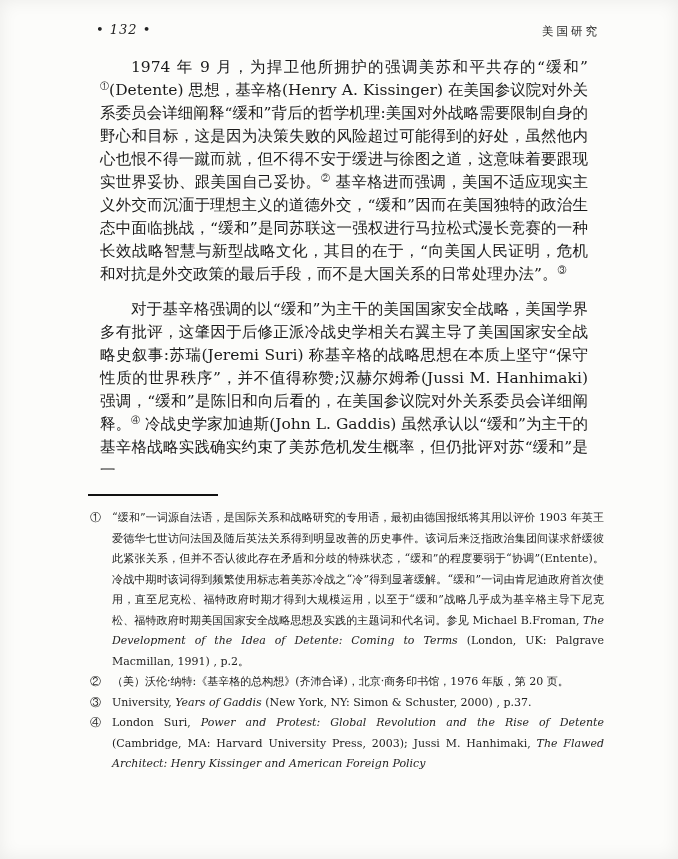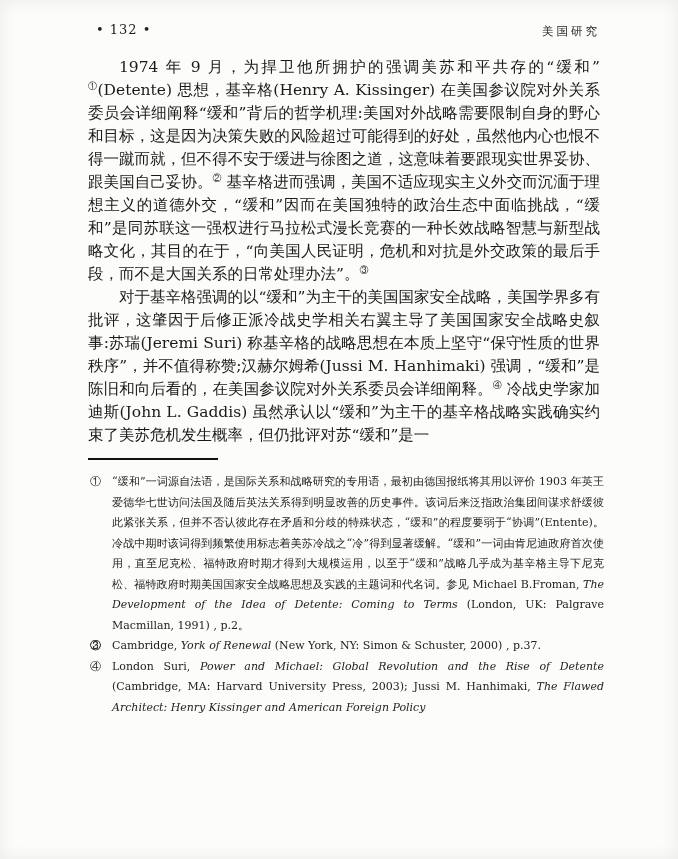--- a/index.html
+++ b/index.html
@@ -23,20 +23,21 @@
   
   .running-header {
     position: relative;
     height: 22px;
     margin: 0 78px 0 88px;
   }
   .page-number {
     position: absolute;
     left: 8px;
     top: 0;
+    font-style: italic;
     font-size: 13px;
     letter-spacing: 1px;
     color: #222;
   }
   .journal-title {
     position: absolute;
     left: 0;
     right: 0;
     top: 2px;
     text-align: right;
@@ -48,21 +49,21 @@
   .body-text {
     margin: 12px 78px 0 88px;
     width: 512px;
     font-size: 15.5px;
     line-height: 23px;
     text-align: justify;
     text-justify: inter-ideograph;
     color: #1a1a1a;
   }
   .body-text p {
-    margin: 0;
+    margin: 12px;
     text-indent: 2em;
   }
   sup.fnref {
     font-size: 9px;
     line-height: 0;
     vertical-align: super;
   }
   
   .footnote-rule {
     margin: 11px 0 0 88px;
@@ -106,18 +107,18 @@
 
   <div class="body-text" id="paragraphs">
       <p><span>1974 年 9 月，为捍卫他所拥护的强调美苏和平共存的“缓和”</span><sup class="fnref">①</sup><span>(Detente) 思想，基辛格(Henry A. Kissinger) 在美国参议院对外关系委员会详细阐释“缓和”背后的哲学机理:美国对外战略需要限制自身的野心和目标，这是因为决策失败的风险超过可能得到的好处，虽然他内心也恨不得一蹴而就，但不得不安于缓进与徐图之道，这意味着要跟现实世界妥协、跟美国自己妥协。</span><sup class="fnref">②</sup><span> 基辛格进而强调，美国不适应现实主义外交而沉湎于理想主义的道德外交，“缓和”因而在美国独特的政治生态中面临挑战，“缓和”是同苏联这一强权进行马拉松式漫长竞赛的一种长效战略智慧与新型战略文化，其目的在于，“向美国人民证明，危机和对抗是外交政策的最后手段，而不是大国关系的日常处理办法”。</span><sup class="fnref">③</sup></p>
       <p><span>对于基辛格强调的以“缓和”为主干的美国国家安全战略，美国学界多有批评，这肇因于后修正派冷战史学相关右翼主导了美国国家安全战略史叙事:苏瑞(Jeremi Suri) 称基辛格的战略思想在本质上坚守“保守性质的世界秩序”，并不值得称赞;汉赫尔姆希(Jussi M. Hanhimaki) 强调，“缓和”是陈旧和向后看的，在美国参议院对外关系委员会详细阐释。</span><sup class="fnref">④</sup><span> 冷战史学家加迪斯(John L. Gaddis) 虽然承认以“缓和”为主干的基辛格战略实践确实约束了美苏危机发生概率，但仍批评对苏“缓和”是一</span></p>
     </div>
 
   <hr class="footnote-rule">
 
   <div class="footnotes" id="footnotes">
       <div class="footnote"><span class="fn-marker">①</span><span>“缓和”一词源自法语，是国际关系和战略研究的专用语，最初由德国报纸将其用以评价 1903 年英王爱德华七世访问法国及随后英法关系得到明显改善的历史事件。该词后来泛指政治集团间谋求舒缓彼此紧张关系，但并不否认彼此存在矛盾和分歧的特殊状态，“缓和”的程度要弱于“协调”(Entente)。冷战中期时该词得到频繁使用标志着美苏冷战之“冷”得到显著缓解。“缓和”一词由肯尼迪政府首次使用，直至尼克松、福特政府时期才得到大规模运用，以至于“缓和”战略几乎成为基辛格主导下尼克松、福特政府时期美国国家安全战略思想及实践的主题词和代名词。参见 Michael B.Froman, </span><i>The Development of the Idea of Detente: Coming to Terms</i><span> (London, UK: Palgrave Macmillan, 1991) , p.2。</span></div>
-      <div class="footnote"><span class="fn-marker">②</span></div>
-      <div class="footnote"><span class="fn-marker">③</span><span>Cambridge, </span><i>York of Renewal</i><span> (New York, NY: Simon &amp; Schuster, 2000) , p.37.</span></div>
-      <div class="footnote"><span class="fn-marker">④</span><span>London Suri, </span><i>Power and Michael: Global Revolution and the Rise of Detente</i><span> (Cambridge, MA: Harvard University Press, 2003); Jussi M. Hanhimaki, </span><i>The Flawed Architect: Henry Kissinger and American Foreign Policy</i></div>
+      <div class="footnote"><span class="fn-marker">②</span><span>（美）沃伦·纳特:《基辛格的总构想》(齐沛合译)，北京·商务印书馆，1976 年版，第 20 页。</span></div>
+      <div class="footnote"><span class="fn-marker">③</span><span>University, </span><i>Years of Gaddis</i><span> (New York, NY: Simon &amp; Schuster, 2000) , p.37.</span></div>
+      <div class="footnote"><span class="fn-marker">④</span><span>London Suri, </span><i>Power and Protest: Global Revolution and the Rise of Detente</i><span> (Cambridge, MA: Harvard University Press, 2003); Jussi M. Hanhimaki, </span><i>The Flawed Architect: Henry Kissinger and American Foreign Policy</i></div>
     </div>
 
 </div>
 
 </body></html>

